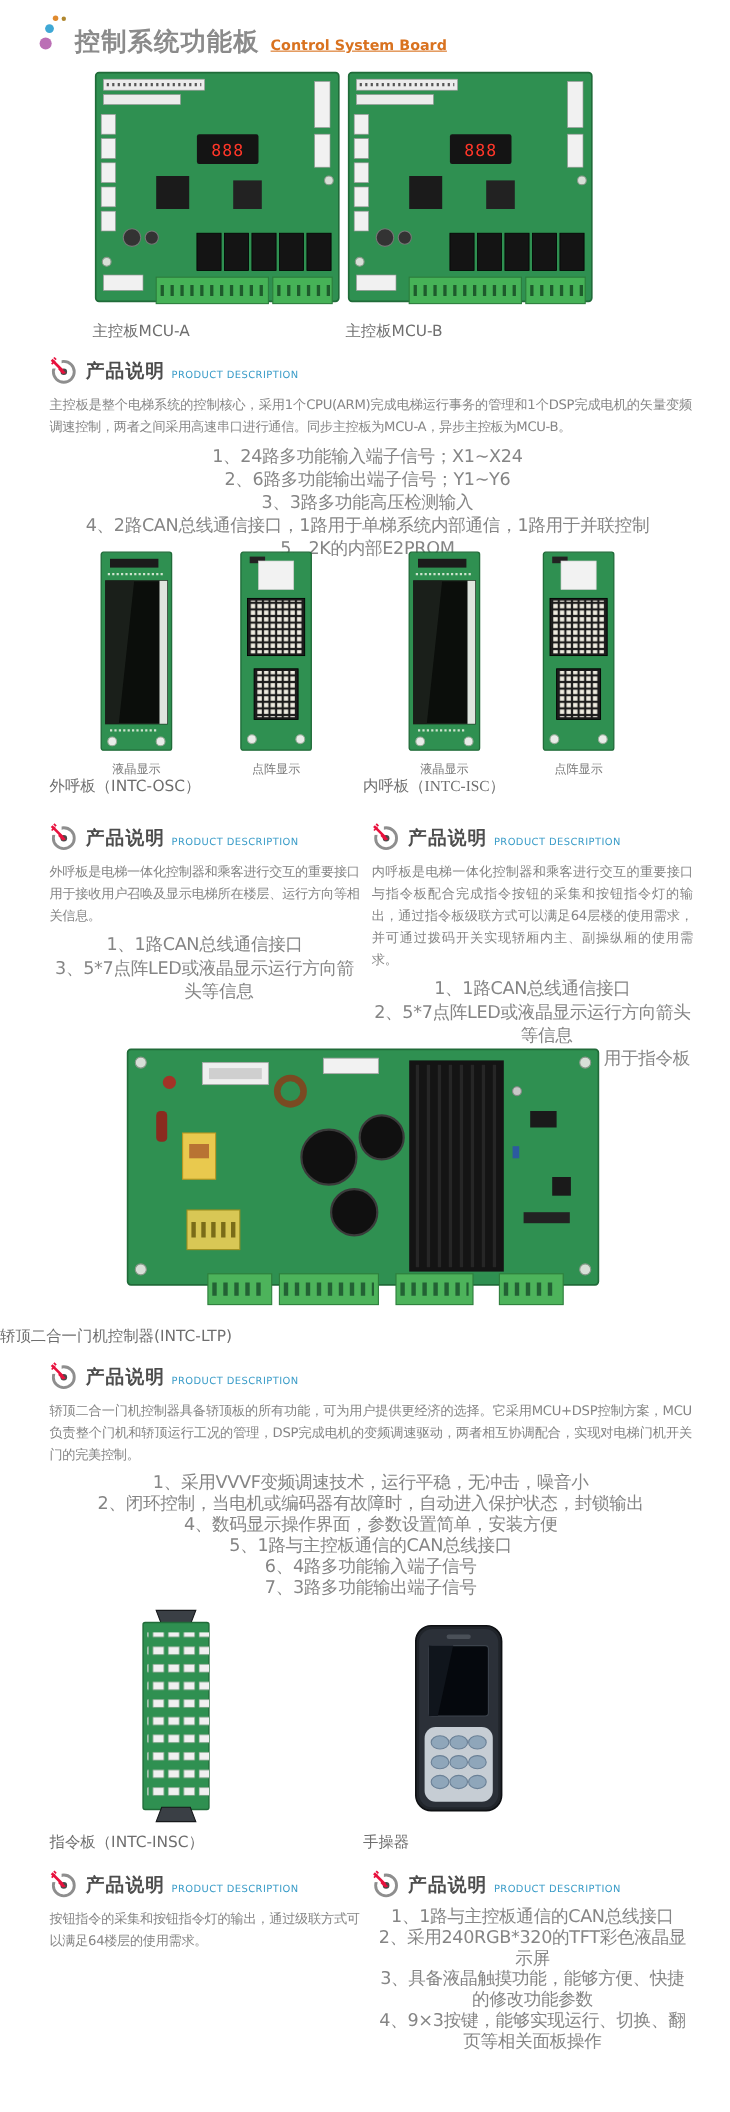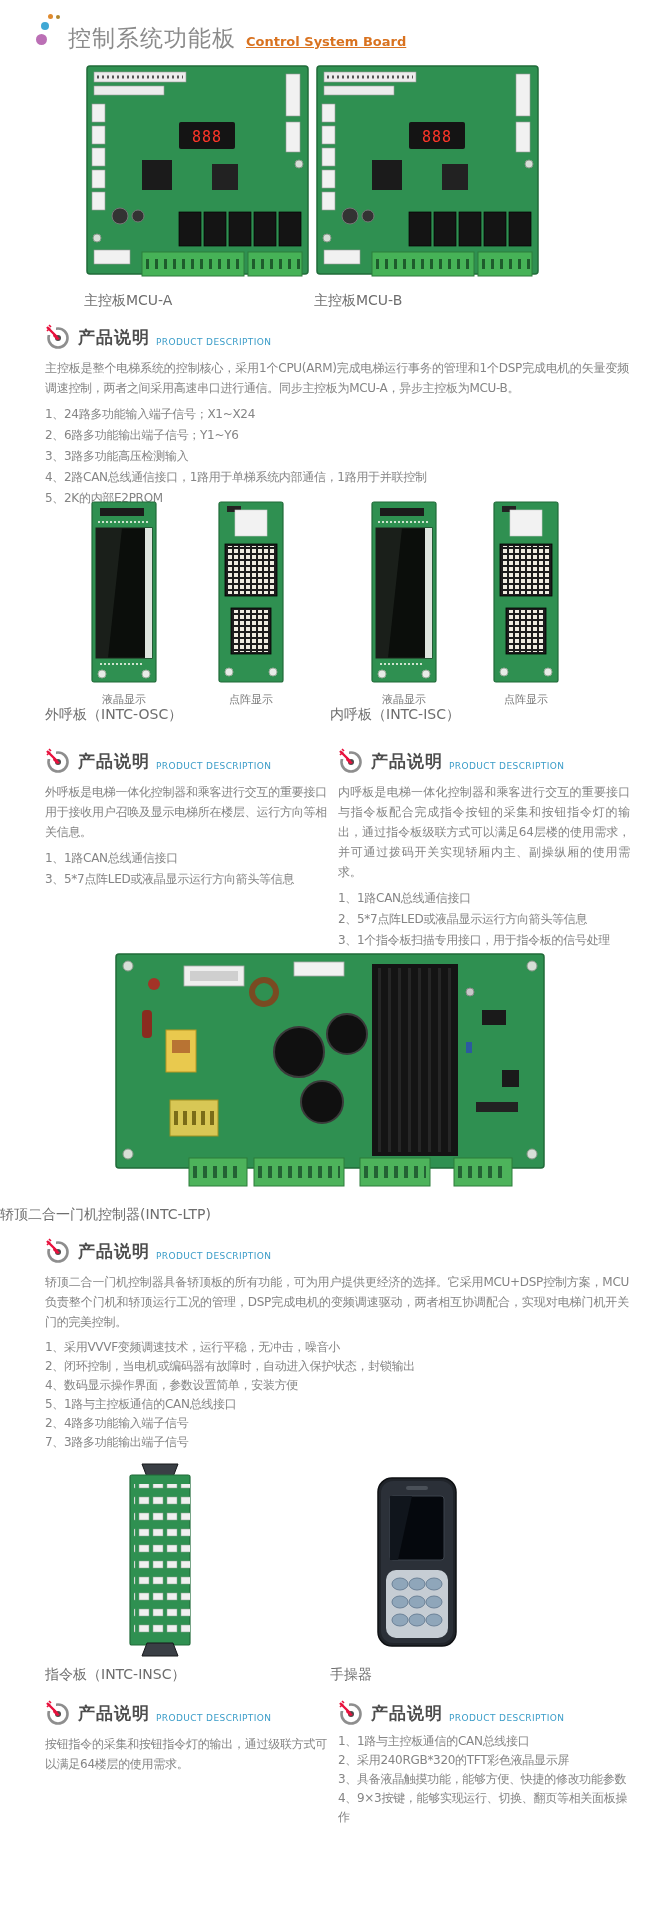--- a/index.html
+++ b/index.html
@@ -12,31 +12,31 @@
   .abs { position:absolute; }
 
   
   .hdr { left:36px; top:12px; display:flex; align-items:flex-end; }
   .logo-dots { position:relative; width:26px; height:38px; }
   .dot { position:absolute; border-radius:50%; }
   .dot-o1 { width:5px; height:5px; left:12px; top:2px; background:#e08a2e; }
   .dot-o2 { width:4px; height:4px; left:20px; top:3px; background:#b0872e; }
   .dot-b  { width:8px; height:8px; left:5px;  top:10px; background:#3fa8d5; }
   .dot-p  { width:11px; height:11px; left:0px; top:22px; background:#bb6fb5; }
-  .hdr-title { font-size:23px; font-weight:normal; color:#8b8b8b; letter-spacing:1px; line-height:1; margin-left:6px; }
+  .hdr-title { font-size:23px; font-weight:bold; color:#8b8b8b; letter-spacing:1px; line-height:1; margin-left:6px; }
   .hdr-sub { font-size:13px; font-weight:bold; color:#d9721f; margin-left:10px; margin-bottom:2px; line-height:1;text-decoration:underline; }
 
   
   .pd-header { display:flex; align-items:center; }
   .pd-zh { font-size:17px; font-weight:bold; color:#4d4d4d; letter-spacing:1px; margin-left:7px; }
   .pd-en { font-size:9px; color:#3a9cc8; letter-spacing:0.4px; align-self:flex-end; margin:0 0 3px 6px; }
 
   .para { font-size:12px; line-height:20px; color:#858585; letter-spacing:-0.3px; margin-top:8px; text-align:justify; }
   .plist { margin-top:6px; }
-  .plist > div { font-size:12px; line-height:21px; color:#858585; letter-spacing:-0.3px; }
+  .plist > div { font-size:16px; line-height:21px; color:#858585; letter-spacing:-0.3px;text-align:center; }
   .hang > div { padding-left:26px; text-indent:-26px; }
 
   .cap { font-size:14px; color:#6e6e6e; }
   .smallcap { text-align:center; font-size:11px; color:#7a7a7a; margin-top:6px; }
 
   figure svg { display:block; margin:0 auto; }
 
   
   .pd1 { left:45px; top:324px; width:578px; }
   .pd1 .para, .pd3 .para { width:584px; }
@@ -221,21 +221,21 @@
     <rect x="12" y="46" width="48" height="48" fill="url(#dotsB)"></rect>
     <rect x="16" y="108" width="40" height="46" fill="#1c1c1c" stroke="#000" stroke-width="0.8"></rect>
     <rect x="18" y="110" width="36" height="42" fill="url(#dotsB)"></rect>
     <circle cx="14" cy="172" r="4" fill="#e8ece8" stroke="#9aab9a"></circle>
     <circle cx="58" cy="172" r="4" fill="#e8ece8" stroke="#9aab9a"></circle>
   </svg>
   <figcaption class="smallcap">点阵显示</figcaption>
 </figure>
 
 <div class="abs cap row-callnames" style="left:45px;width:290px;">外呼板（INTC-OSC）</div>
-<div class="abs cap row-callnames" style="left:330px;width:290px;">内呼板（INTC-ISC）</div>
+<div class="abs cap row-callnames" style="left:330px;width:290px;font-family:Liberation Serif, serif;">内呼板（INTC-ISC）</div>
 
 <div class="abs pd2l">
   <div class="pd-header">
     <svg width="26" height="26" viewBox="0 0 26 26">
       <circle cx="13" cy="14" r="9.5" fill="none" stroke="#8e8e8e" stroke-width="2.6"></circle>
       <circle cx="13" cy="14" r="3" fill="#4a4a4a"></circle>
       <rect x="1" y="1" width="10" height="10" fill="#ffffff"></rect>
       <line x1="2" y1="3" x2="12" y2="13" stroke="#e8113d" stroke-width="2.4"></line>
       <polygon points="9,9 15,15 12,16 8,12" fill="#e8113d"></polygon>
       <line x1="2" y1="7" x2="5" y2="4" stroke="#e8113d" stroke-width="1.6"></line>
@@ -332,21 +332,21 @@
     </svg>
     <span class="pd-zh">产品说明</span>
     <span class="pd-en">PRODUCT DESCRIPTION</span>
   </div>
   <div class="para">轿顶二合一门机控制器具备轿顶板的所有功能，可为用户提供更经济的选择。它采用MCU+DSP控制方案，MCU负责整个门机和轿顶运行工况的管理，DSP完成电机的变频调速驱动，两者相互协调配合，实现对电梯门机开关门的完美控制。</div>
   <div class="plist">
     <div>1、采用VVVF变频调速技术，运行平稳，无冲击，噪音小</div>
     <div>2、闭环控制，当电机或编码器有故障时，自动进入保护状态，封锁输出</div>
     <div>4、数码显示操作界面，参数设置简单，安装方便</div>
     <div>5、1路与主控板通信的CAN总线接口</div>
-    <div>2、4路多功能输入端子信号</div>
+    <div>6、4路多功能输入端子信号</div>
     <div>7、3路多功能输出端子信号</div>
   </div>
 </div>
 
 <figure class="abs" style="left:105px;top:1462px;width:110px;">
   <svg width="100" height="196" viewBox="0 0 100 196">
     <defs>
         <pattern id="hdrP" width="14" height="16" patternUnits="userSpaceOnUse">
           <rect x="1" y="3" width="10" height="7" fill="#f0f0f0" stroke="#8aa08d" stroke-width="0.5"></rect>
         </pattern>

